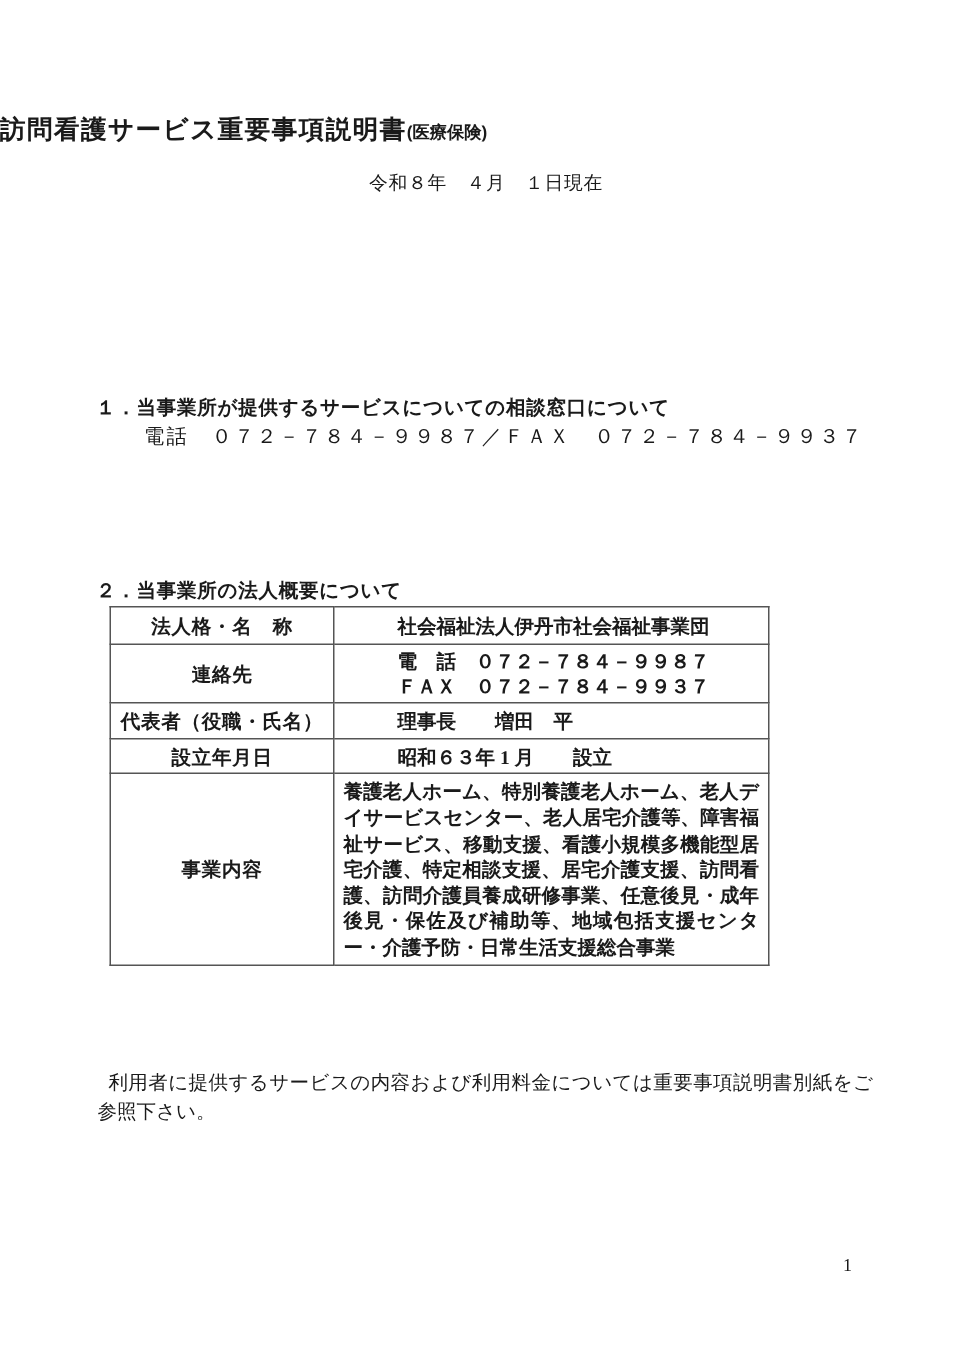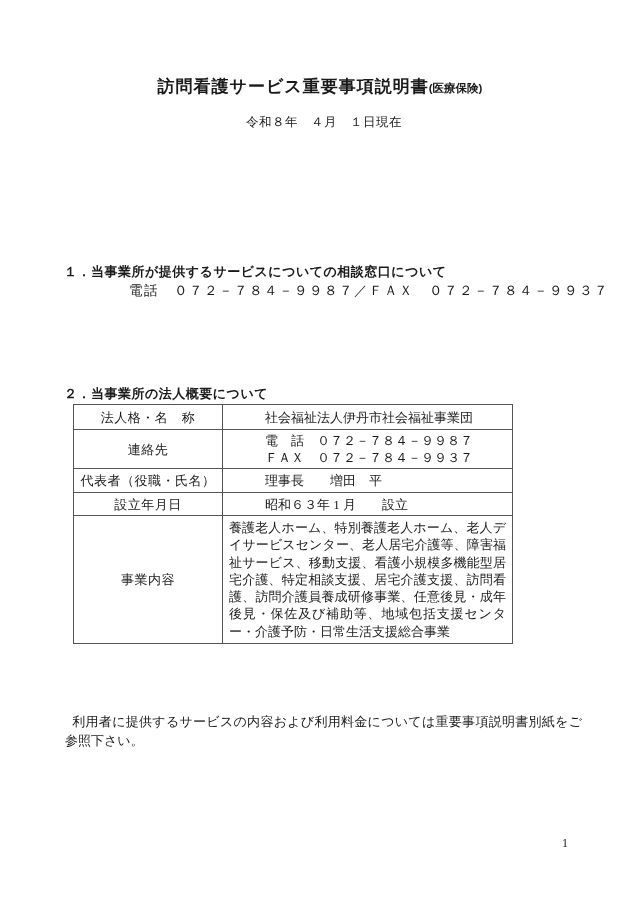--- a/index.html
+++ b/index.html
@@ -7,21 +7,20 @@
     position:relative;
     width:640px; height:906px;
     background:#ffffff;
     color:#1a1a1a;
     font-family:"Liberation Serif","DejaVu Serif",serif;
     overflow:hidden;
   }
 
   .doc-title {
     position:absolute; top:75px; left:0; width:100%;
-    text-align:center;
     font-family:"Liberation Sans","DejaVu Sans",sans-serif;
     font-weight:bold; font-size:17px; letter-spacing:1px;
   }
   .doc-title .suffix { font-size:11.5px; letter-spacing:0; }
 
   .date-line {
     position:absolute; top:114px; left:4px; width:100%;
     text-align:center;
     font-family:"Liberation Sans","DejaVu Sans",sans-serif;
     font-size:12.5px; letter-spacing:0.5px;
@@ -40,21 +39,21 @@
     white-space:nowrap;
     text-align:center;
   }
   .sec1-heading { top:263px; }
   .sec2-heading { top:385px; }
   .sec3-heading { top:679px; }
 
   .phone-line {
     position:absolute; left:96px; top:282px;
     font-family:"Liberation Sans","DejaVu Sans",sans-serif;
-    font-size:13.5px; letter-spacing:1.5px; white-space:nowrap;margin-left:33px;
+    font-size:13.5px; letter-spacing:1.5px; white-space:nowrap;
   }
 
   table.doc-table {
     position:absolute;
     border-collapse:collapse;
     table-layout:fixed;
     font-size:13px;
   }
   table.doc-table td {
     border:1px solid #555555;
@@ -67,21 +66,21 @@
     letter-spacing:0.5px;
   }
   td.val { font-family:"Liberation Serif","DejaVu Serif",serif; }
   .val-indent { padding-left:42px !important; }
 
   .table-1 { left:63px; top:303px; width:534px; }
   .table-1 td.lbl { width:145px; padding-left:13px; }
   .table-1 .r0 td { height:36px; }
   .table-1 .r1 td { height:22px; }
 
-  .table-2 { left:73px; top:404px; width:440px; }
+  .table-2 { left:73px; top:404px; width:440px;font-weight:bold; }
   .table-2 td.lbl { width:144px; text-align:center; padding-left:2px; padding-right:2px; }
   .table-2 .r0 td { height:20px; }
   .table-2 .r1 td { height:19px; }
   .table-2 .r2 td { height:31px; }
   .table-2 .r3 td { height:19px; }
   .table-2 .r4 td { height:18px; }
   .table-2 .r5 td.val { line-height:17.3px; padding:3px 6px; word-break:break-all; text-align:justify; }
 
   .sec3-body {
     position:absolute; left:65px; top:699px; width:517px;

